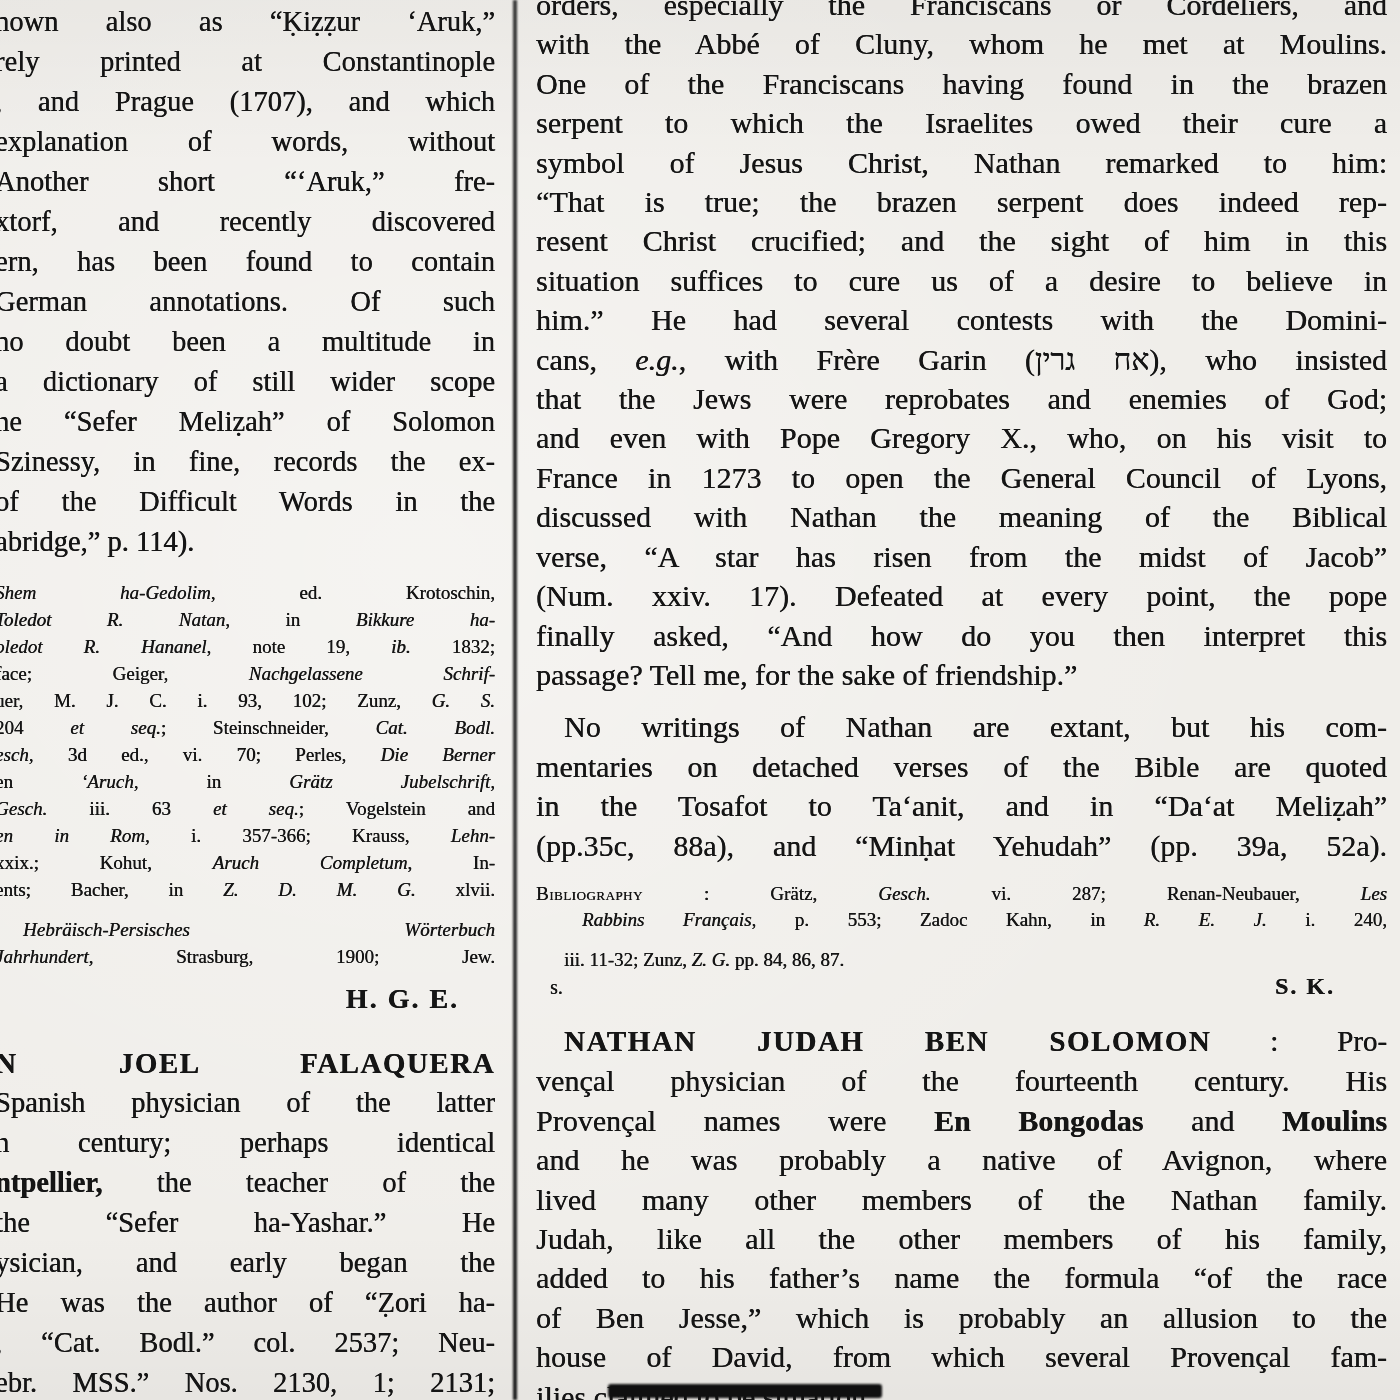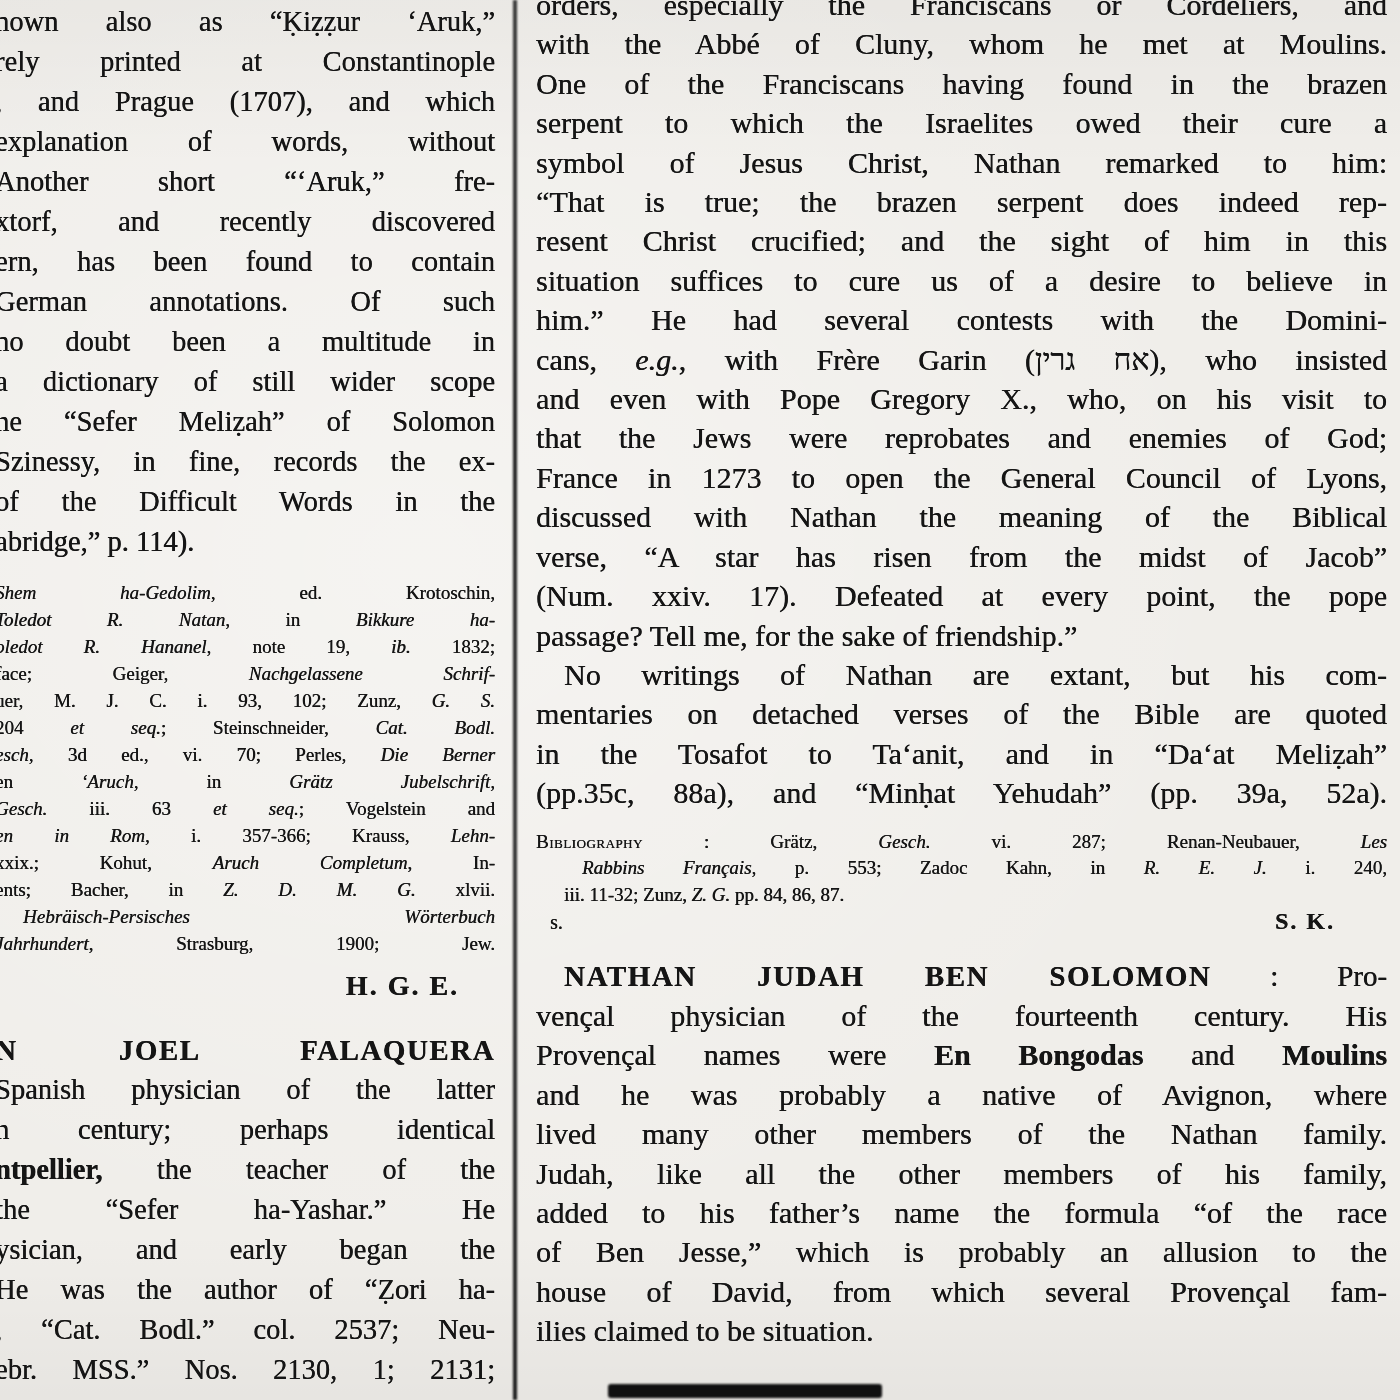--- a/index.html
+++ b/index.html
@@ -24,21 +24,21 @@
     filter:blur(1px);
   }
   .tline{
     text-align:justify;
     -moz-text-align-last:justify;
     text-align-last:justify;
     text-shadow:0.35px 0 0 currentColor;
     white-space:normal;
   }
   .tline.short{text-align-last:left;}
-  .tline.ind{padding-left:28px;}
+  .tline.ind{padding-left:28px;margin-top:13px;}
   .tline.ind2{padding-left:46px;}
   .it{font-style:italic;}
   .bd{font-weight:700;}
   .sc{font-variant:small-caps; letter-spacing:.5px;}
   .body-lg{font-size:30px; line-height:39.4px;}
   .body-lg-left{font-size:28.5px; line-height:40px;}
   .bib{font-size:19px; line-height:27px; text-shadow:0.25px 0 0 currentColor;}
   .bib-left{margin-top:17px;}
   .bib-right{margin-top:16px; line-height:26.5px;}
   .head{font-size:29px; line-height:40px; margin-top:24px;}
@@ -120,26 +120,27 @@
         <div class="tline"><span>orders, especially the Franciscans or Cordeliers, and</span></div>
         <div class="tline"><span>with the Abbé of Cluny, whom he met at Moulins.</span></div>
         <div class="tline"><span>One of the Franciscans having found in the brazen</span></div>
         <div class="tline"><span>serpent to which the Israelites owed their cure a</span></div>
         <div class="tline"><span>symbol of Jesus Christ, Nathan remarked to him:</span></div>
         <div class="tline"><span>“That is true; the brazen serpent does indeed rep-</span></div>
         <div class="tline"><span>resent Christ crucified; and the sight of him in this</span></div>
         <div class="tline"><span>situation suffices to cure us of a desire to believe in</span></div>
         <div class="tline"><span>him.” He had several contests with the Domini-</span></div>
         <div class="tline"><span>cans, </span><span class="it">e.g.</span><span>, with Frère Garin (אח גרין), who insisted</span></div>
+        <div class="tline"><span>that the Jews were reprobates and enemies of God;</span></div>
         <div class="tline"><span>and even with Pope Gregory X., who, on his visit to</span></div>
-        <div class="tline"><span>that the Jews were reprobates and enemies of God;</span></div>
         <div class="tline"><span>France in 1273 to open the General Council of Lyons,</span></div>
         <div class="tline"><span>discussed with Nathan the meaning of the Biblical</span></div>
         <div class="tline"><span>verse, “A star has risen from the midst of Jacob”</span></div>
         <div class="tline"><span>(Num. xxiv. 17). Defeated at every point, the pope</span></div>
+        <div class="tline"><span>finally asked, “And how do you then interpret this</span></div>
         <div class="tline short"><span>passage? Tell me, for the sake of friendship.”</span></div>
         <div class="tline ind"><span>No writings of Nathan are extant, but his com-</span></div>
         <div class="tline"><span>mentaries on detached verses of the Bible are quoted</span></div>
         <div class="tline"><span>in the Tosafot to Ta‘anit, and in “Da‘at Meliẓah”</span></div>
         <div class="tline"><span>(pp.35c, 88a), and “Minḥat Yehudah” (pp. 39a, 52a).</span></div>
       </div>
     <div class="bib bib-right">
         <div class="tline"><span class="sc">Bibliography</span><span> : Grätz, </span><span class="it">Gesch.</span><span> vi. 287; Renan-Neubauer, </span><span class="it">Les</span></div>
         <div class="tline ind2"><span class="it">Rabbins Français</span><span>, p. 553; Zadoc Kahn, in </span><span class="it">R. E. J.</span><span> i. 240,</span></div>
         <div class="tline short ind"><span>iii. 11-32; Zunz, </span><span class="it">Z. G.</span><span> pp. 84, 86, 87.</span></div>

